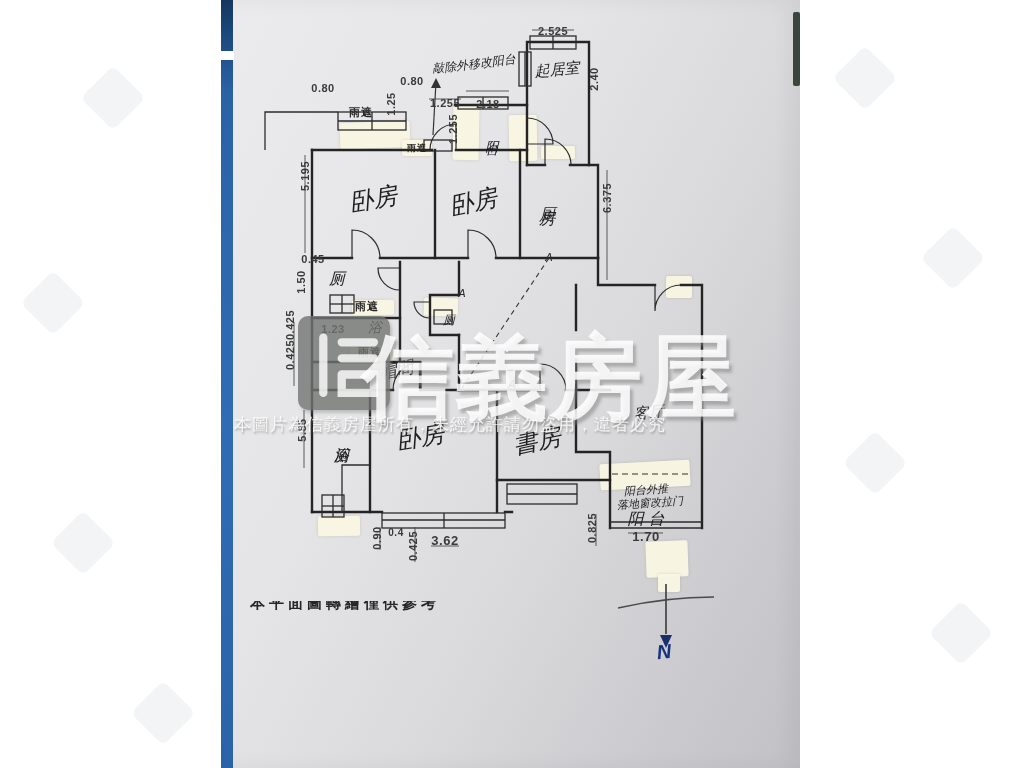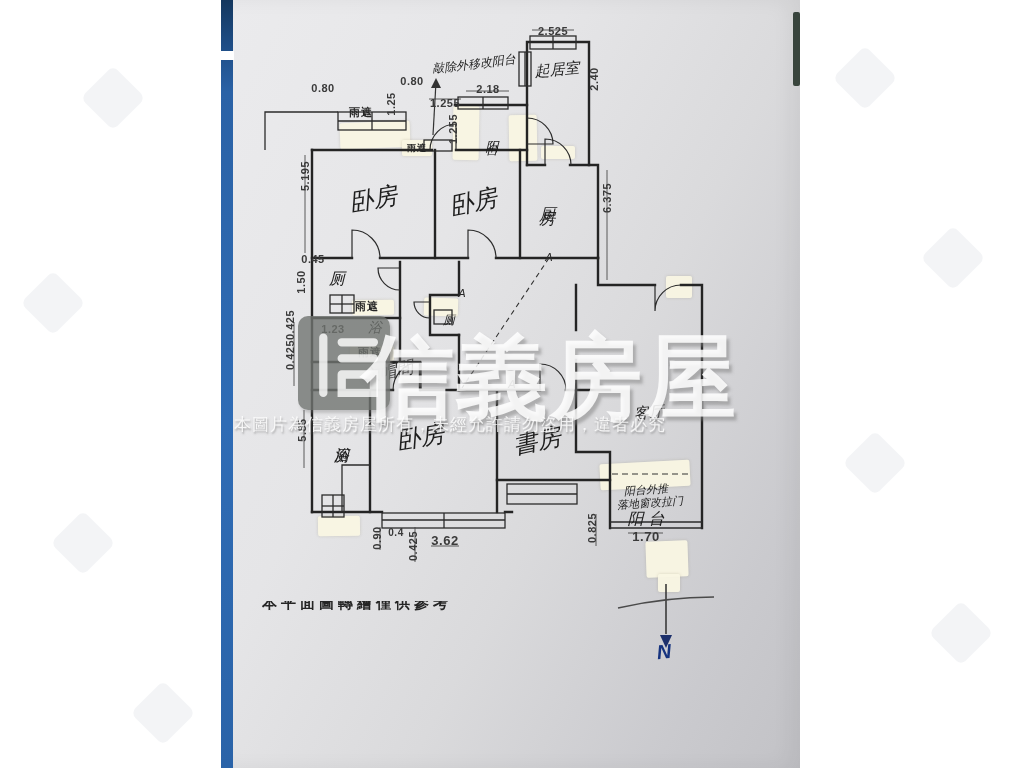--- a/index.html
+++ b/index.html
@@ -26,21 +26,21 @@
   .plabel{font-size:11px;font-weight:bold;color:#262626;letter-spacing:1px;}
   .hand{font-family:"DejaVu Sans",sans-serif;font-style:italic;color:#1d1d1d;}
   .roomv{writing-mode:vertical-rl;letter-spacing:2px;}
   .wm-brand{position:absolute;font-size:92px;font-weight:bold;letter-spacing:2px;
             color:rgba(255,255,255,.85);text-shadow:3px 4px 3px rgba(125,125,125,.5);
             font-family:"Liberation Sans",sans-serif;}
   .wm-notice{position:absolute;font-size:17px;font-weight:normal;letter-spacing:1px;
              color:rgba(255,255,255,.82);text-shadow:1px 2px 2px rgba(115,115,115,.55);}
   .wm-logo{position:absolute;left:298px;top:316px;width:92px;height:94px;border-radius:10px;
            background:rgba(112,116,113,.8);box-shadow:2px 3px 3px rgba(120,120,120,.35);}
-  .caption-clip{position:absolute;left:250px;top:601px;width:210px;height:11px;overflow:hidden;margin-left:12px;}
+  .caption-clip{position:absolute;left:250px;top:601px;width:210px;height:11px;overflow:hidden;}
   .caption-clip span{display:block;margin-top:-7px;font-size:15px;font-weight:bold;
                      letter-spacing:4px;color:#252525;font-family:"DejaVu Sans",sans-serif;}
   .north{position:absolute;font-size:20px;font-weight:bold;font-style:italic;color:#16337f;
          transform:translate(-50%,-50%) rotate(-6deg);}
   .amark{font-size:11px;font-style:italic;color:#2a2a2a;font-family:"DejaVu Sans",sans-serif;}
 </style>
 </head>
 <body>
 
 <div class="canvas">
@@ -149,21 +149,21 @@
     <path d="M618,608 Q666,597 714,597" stroke="#4a4a4a" stroke-width="1.4" fill="none"></path>
   </svg>
 
   <span class="t dim" style="left:553px;top:31px">2.525</span>
   <span class="t dim dimv" style="left:594px;top:79px">2.40</span>
   <span class="t dim" style="left:323px;top:88px">0.80</span>
   <span class="t dim dimv" style="left:391px;top:104px">1.25</span>
   <span class="t dim" style="left:412px;top:81px">0.80</span>
   <span class="t dim" style="left:445px;top:103px">1.255</span>
   <span class="t dim dimv" style="left:453px;top:129px">1.255</span>
-  <span class="t dim" style="left:488px;top:89px">2.18</span>
+  <span class="t dim" style="left:488px;top:104px">2.18</span>
   <span class="t dim dimv" style="left:305px;top:176px">5.195</span>
   <span class="t dim dimv" style="left:607px;top:198px">6.375</span>
   <span class="t dim" style="left:313px;top:259px">0.45</span>
   <span class="t dim dimv" style="left:301px;top:282px">1.50</span>
   <span class="t dim dimv" style="left:290px;top:340px">0.4250.425</span>
   <span class="t dim" style="left:333px;top:329px">1.23</span>
   <span class="t dim dimv" style="left:302px;top:430px">5.85</span>
   <span class="t dim dimv" style="left:377px;top:538px">0.90</span>
   <span class="t dim" style="left:396px;top:533px;font-size:10px">0.4</span>
   <span class="t dim dimv" style="left:413px;top:546px">0.425</span>

